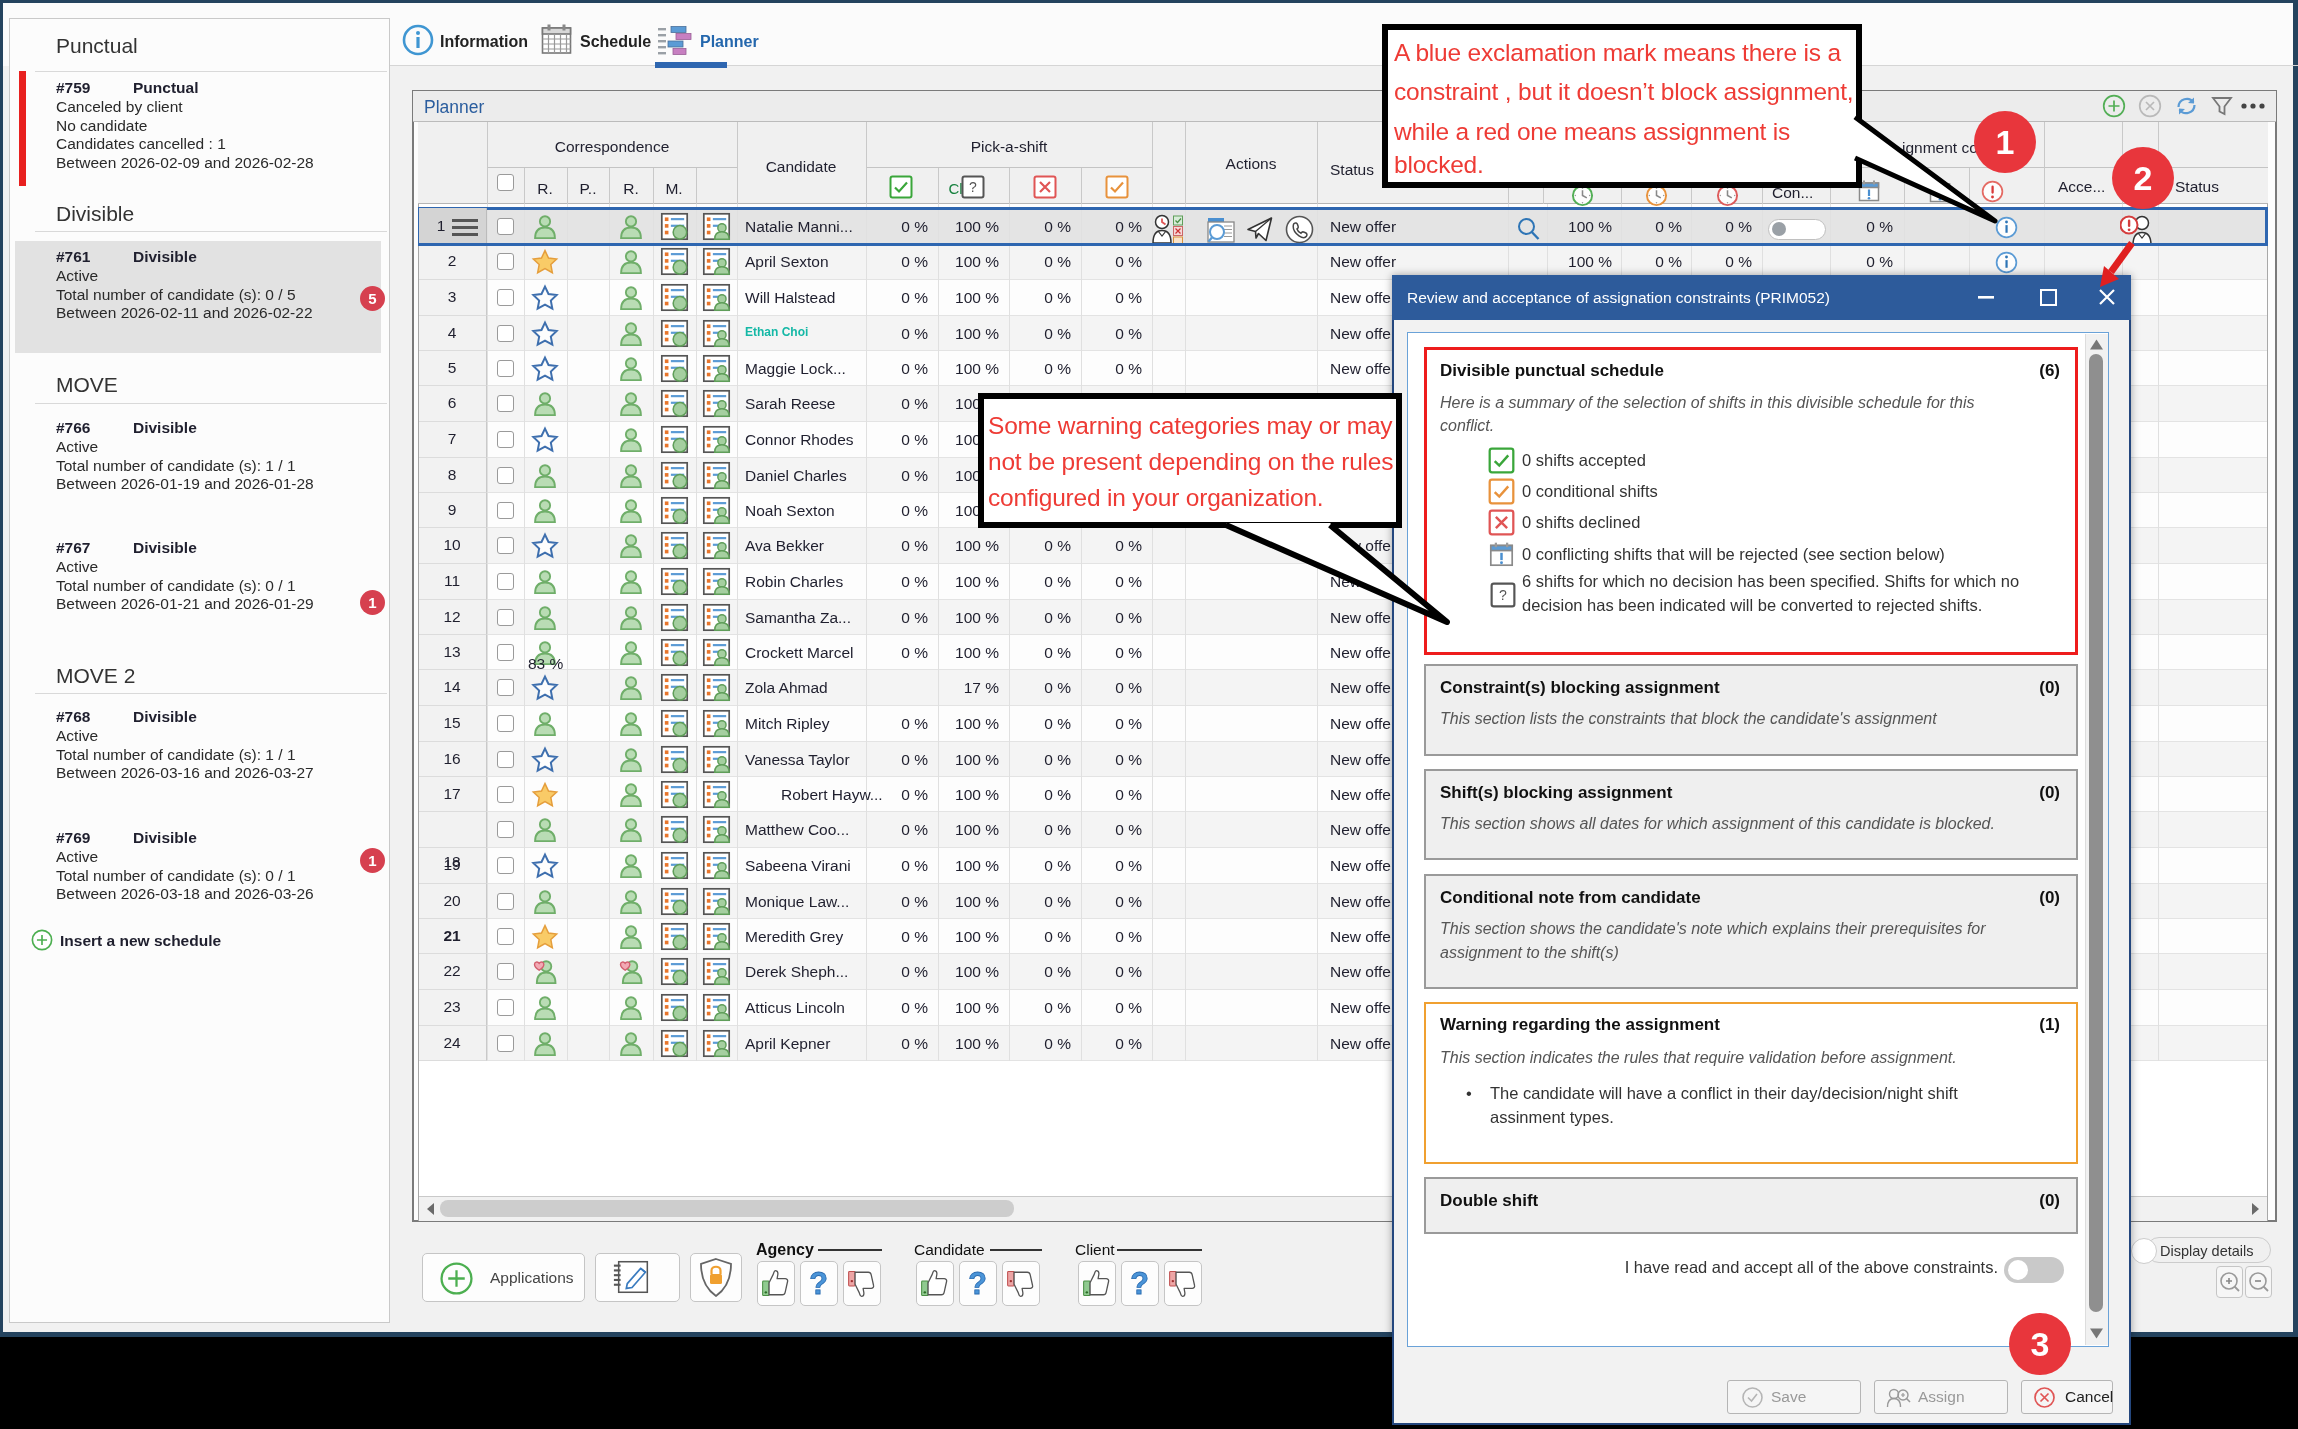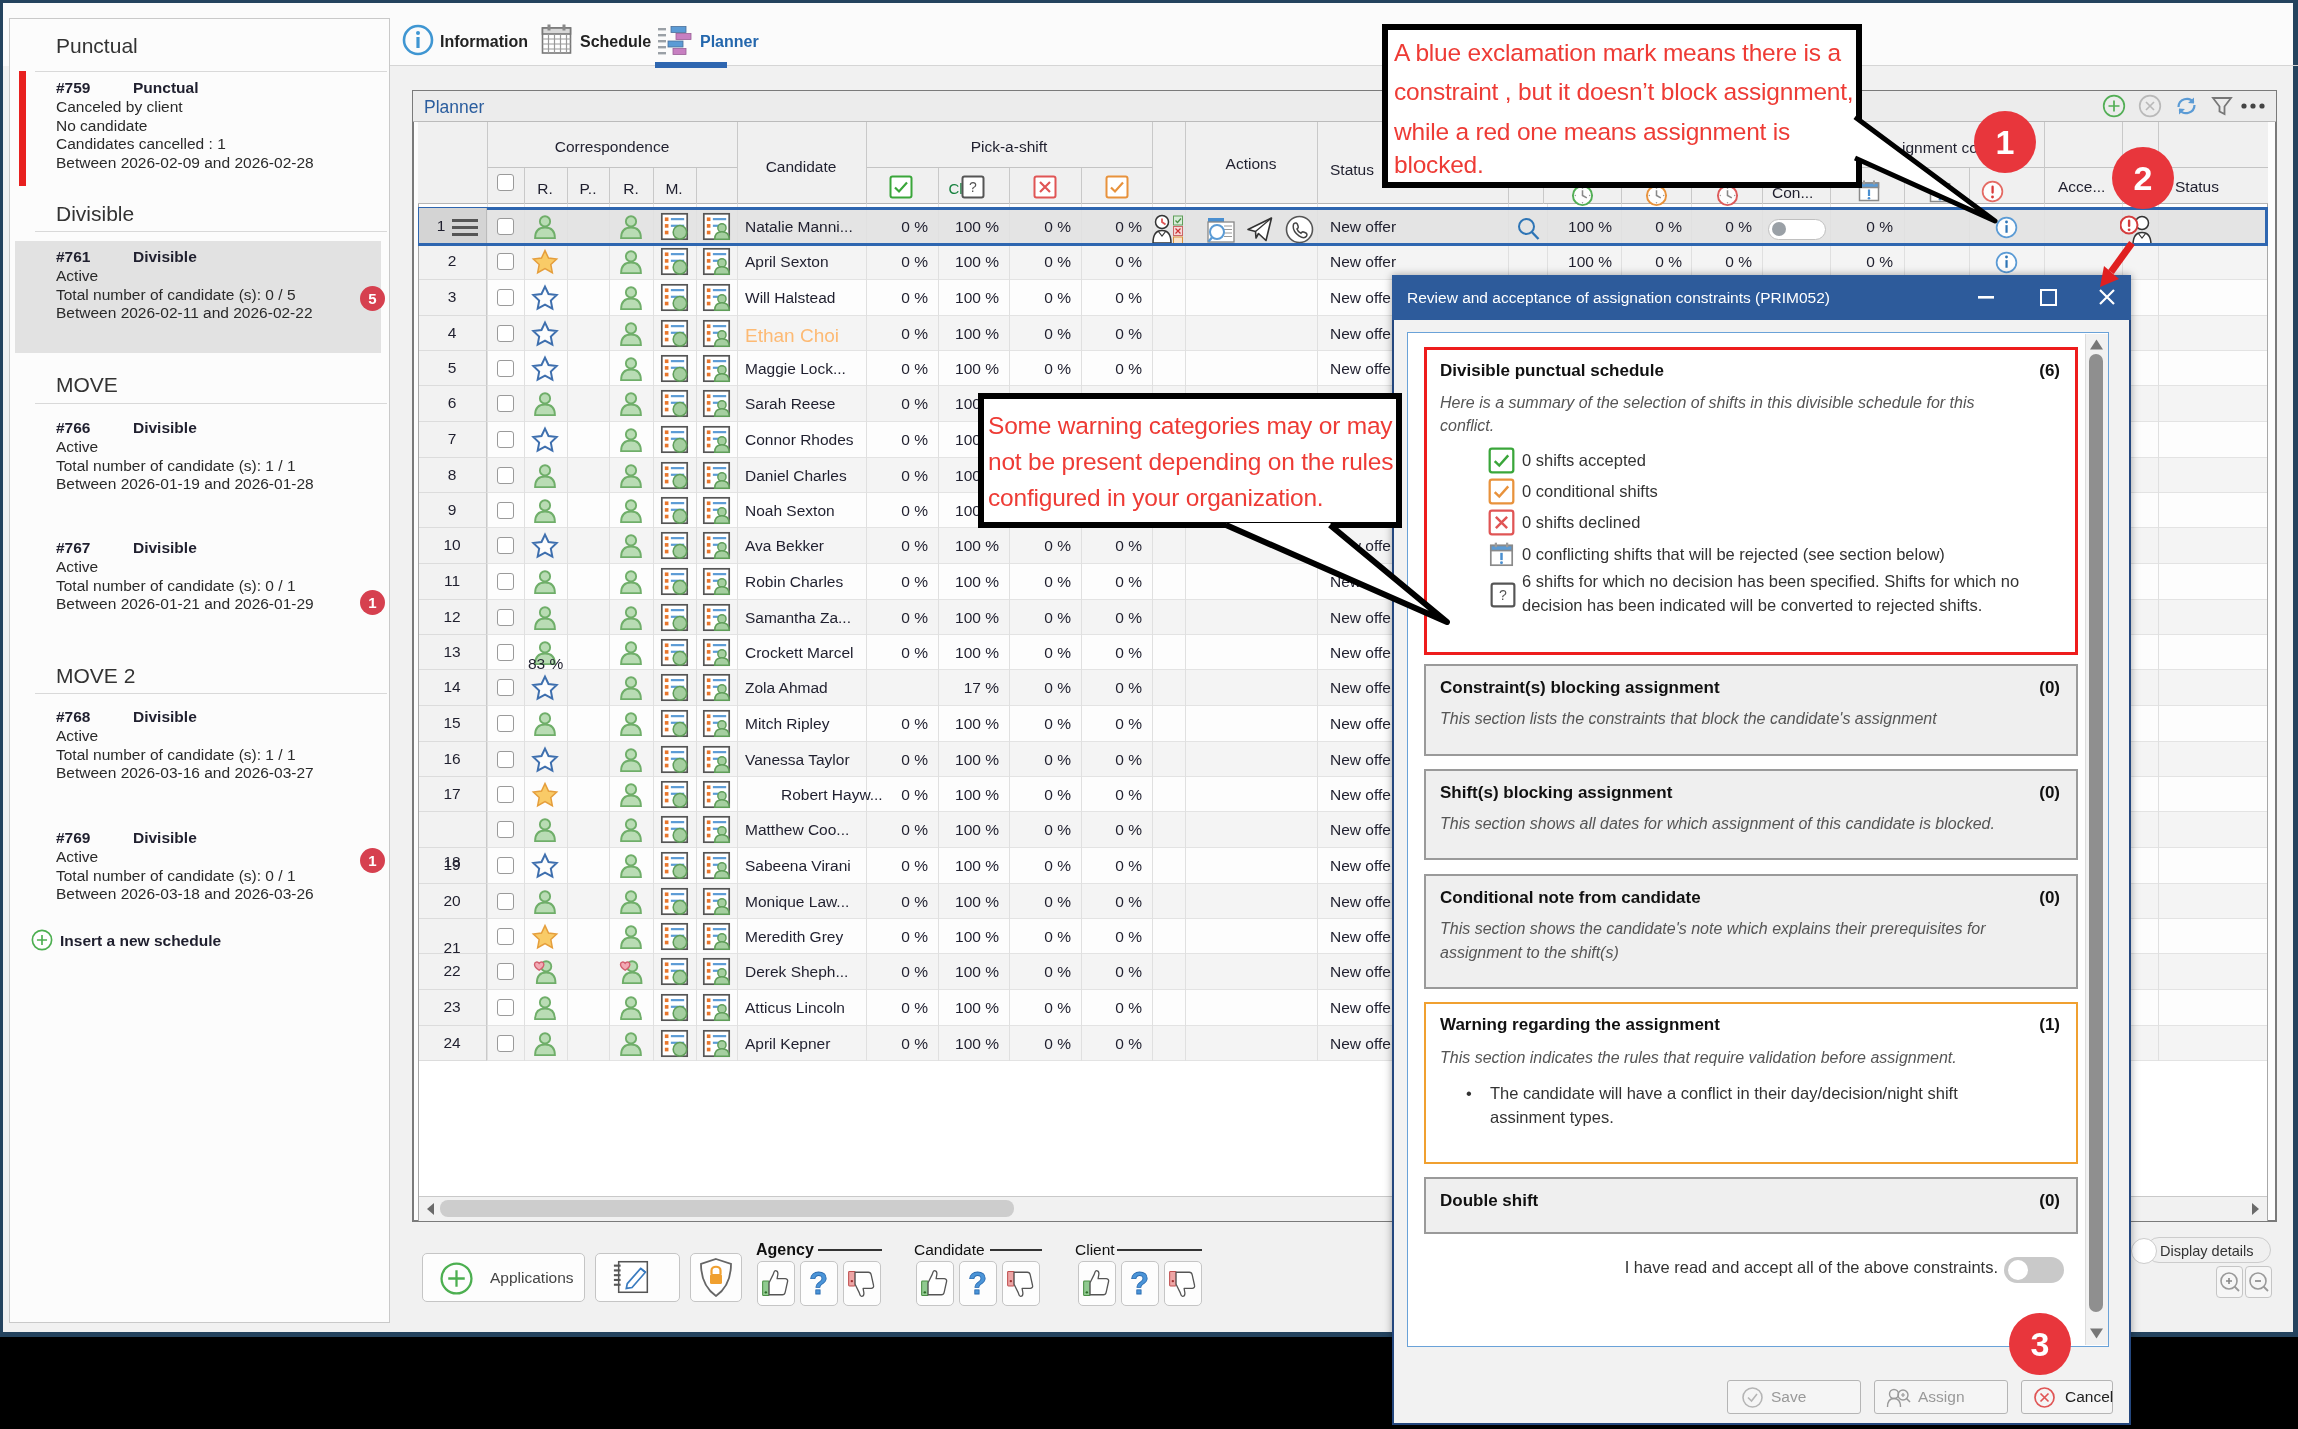--- a/index.html
+++ b/index.html
@@ -460,21 +460,21 @@
 <svg class="ab" style="left:702px;top:319px" width="29" height="29" viewBox="0 0 24 24">
     <rect x="1.5" y="1.5" width="21" height="21" fill="#fff" stroke="#555" stroke-width="1.4"></rect>
     <rect x="4" y="4.5" width="3" height="3" fill="#e8762c"></rect>
     <rect x="4" y="10" width="3" height="3" fill="#e8762c"></rect>
     <rect x="4" y="15.5" width="3" height="3" fill="#e8762c"></rect>
     <rect x="9" y="5" width="11" height="1.8" fill="#5b9bd5"></rect>
     <rect x="9" y="10.5" width="11" height="1.8" fill="#5b9bd5"></rect>
     <circle cx="16.5" cy="13.2" r="3.4" fill="#a5cfa0" stroke="#5f9e59" stroke-width="1.2"></circle>
     <path d="M10.5 22.5 C10.5 17.5 13.5 16.3 16.5 16.3 C19.5 16.3 22.5 17.5 22.5 22.5 Z" fill="#a5cfa0" stroke="#5f9e59" stroke-width="1.2"></path>
   </svg>
-<div class="ab" style="left:745px;top:325px;font-size:19px;color:#fdba74;font-weight:400;white-space:nowrap;">Ethan Choi</div>
+<div class="ab" style="left:745px;top:325px;font-size:12px;color:#14b8a6;font-weight:700;white-space:nowrap;">Ethan Choi</div>
 <div class="ab" style="left:528px;top:325px;width:400px;text-align:right;font-size:15.5px;color:#1f1f2e;font-weight:400;white-space:nowrap;">0 %</div>
 <div class="ab" style="left:599px;top:325px;width:400px;text-align:right;font-size:15.5px;color:#1f1f2e;font-weight:400;white-space:nowrap;">100 %</div>
 <div class="ab" style="left:671px;top:325px;width:400px;text-align:right;font-size:15.5px;color:#1f1f2e;font-weight:400;white-space:nowrap;">0 %</div>
 <div class="ab" style="left:742px;top:325px;width:400px;text-align:right;font-size:15.5px;color:#1f1f2e;font-weight:400;white-space:nowrap;">0 %</div>
 <div class="ab" style="left:1330px;top:325px;font-size:15.5px;color:#1f1f2e;font-weight:400;white-space:nowrap;">New offer</div>
 <div class="ab" style="left:202px;top:359px;width:500px;text-align:center;font-size:15.5px;color:#1f1f2e;font-weight:400;white-space:nowrap;">5</div>
 <div class="ab" style="left:497px;top:360px;width:17px;height:17px;background:#fff;border:1.5px solid #9a9a9a;border-radius:3px"></div>
 <svg class="ab" style="left:531px;top:355px" width="28" height="28" viewBox="0 0 24 24">
     <polygon points="12,2.2 15,8.6 22,9.4 17,14.2 18.3,21.2 12,17.7 5.7,21.2 7,14.2 2,9.4 9,8.6" fill="#fdfdfd" stroke="#3e6fae" stroke-width="1.7"></polygon>
   </svg>
@@ -1019,21 +1019,21 @@
     <rect x="9" y="10.5" width="11" height="1.8" fill="#5b9bd5"></rect>
     <circle cx="16.5" cy="13.2" r="3.4" fill="#a5cfa0" stroke="#5f9e59" stroke-width="1.2"></circle>
     <path d="M10.5 22.5 C10.5 17.5 13.5 16.3 16.5 16.3 C19.5 16.3 22.5 17.5 22.5 22.5 Z" fill="#a5cfa0" stroke="#5f9e59" stroke-width="1.2"></path>
   </svg>
 <div class="ab" style="left:745px;top:893px;font-size:15.5px;color:#1f1f2e;font-weight:400;white-space:nowrap;">Monique Law...</div>
 <div class="ab" style="left:528px;top:893px;width:400px;text-align:right;font-size:15.5px;color:#1f1f2e;font-weight:400;white-space:nowrap;">0 %</div>
 <div class="ab" style="left:599px;top:893px;width:400px;text-align:right;font-size:15.5px;color:#1f1f2e;font-weight:400;white-space:nowrap;">100 %</div>
 <div class="ab" style="left:671px;top:893px;width:400px;text-align:right;font-size:15.5px;color:#1f1f2e;font-weight:400;white-space:nowrap;">0 %</div>
 <div class="ab" style="left:742px;top:893px;width:400px;text-align:right;font-size:15.5px;color:#1f1f2e;font-weight:400;white-space:nowrap;">0 %</div>
 <div class="ab" style="left:1330px;top:893px;font-size:15.5px;color:#1f1f2e;font-weight:400;white-space:nowrap;">New offer</div>
-<div class="ab" style="left:202px;top:927px;width:500px;text-align:center;font-size:15.5px;color:#1f1f2e;font-weight:400;white-space:nowrap;margin-top:12px;">21</div>
+<div class="ab" style="left:202px;top:927px;width:500px;text-align:center;font-size:15.5px;color:#1f1f2e;font-weight:700;white-space:nowrap;">21</div>
 <div class="ab" style="left:497px;top:928px;width:17px;height:17px;background:#fff;border:1.5px solid #9a9a9a;border-radius:3px"></div>
 <svg class="ab" style="left:531px;top:923px" width="28" height="28" viewBox="0 0 24 24">
     <polygon points="12,2.2 15,8.6 22,9.4 17,14.2 18.3,21.2 12,17.7 5.7,21.2 7,14.2 2,9.4 9,8.6" fill="#f9cb67" stroke="#e59e3c" stroke-width="1.3"></polygon>
   </svg>
 <svg class="ab" style="left:617px;top:923px" width="28" height="28" viewBox="0 0 24 24">
     <circle cx="12" cy="7.2" r="4.4" fill="#b9dcb4" stroke="#6fae69" stroke-width="1.6"></circle>
     <path d="M3.5 21.5 C3.5 14.5 7.5 12.4 12 12.4 C16.5 12.4 20.5 14.5 20.5 21.5 Z" fill="#b9dcb4" stroke="#6fae69" stroke-width="1.6"></path>
   </svg>
 <svg class="ab" style="left:660px;top:922px" width="29" height="29" viewBox="0 0 24 24">
     <rect x="1.5" y="1.5" width="21" height="21" fill="#fff" stroke="#555" stroke-width="1.4"></rect>

